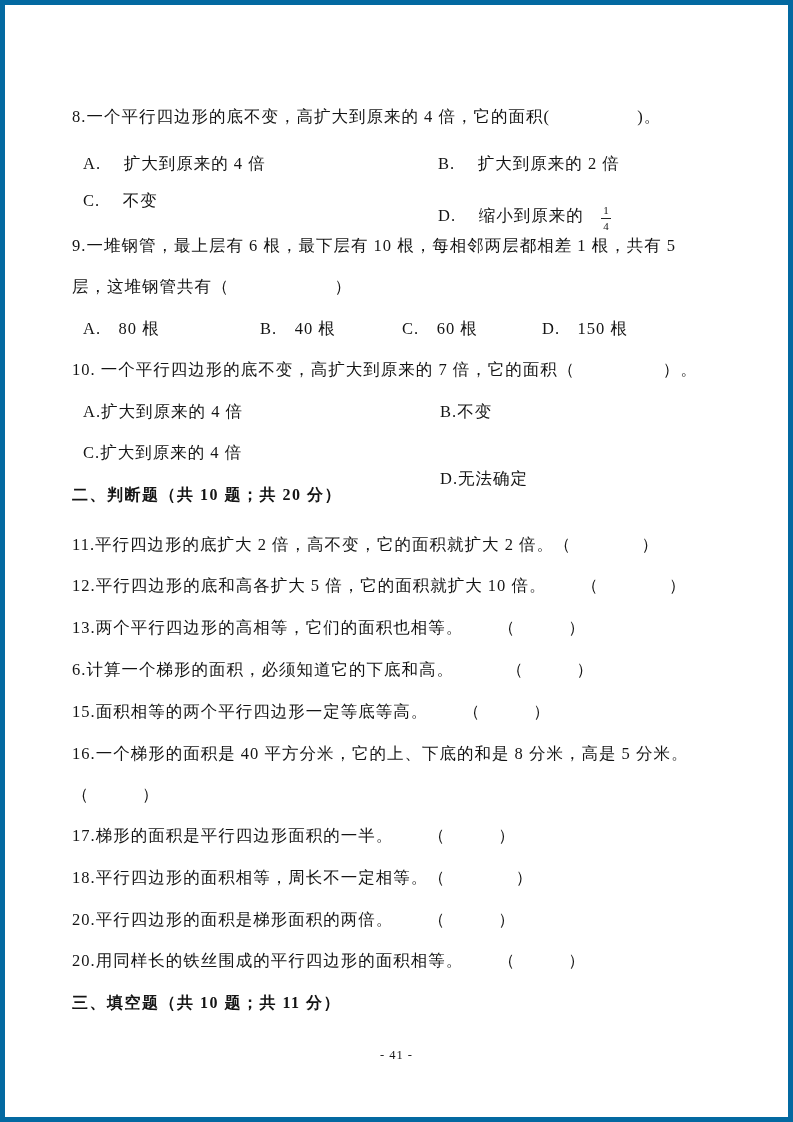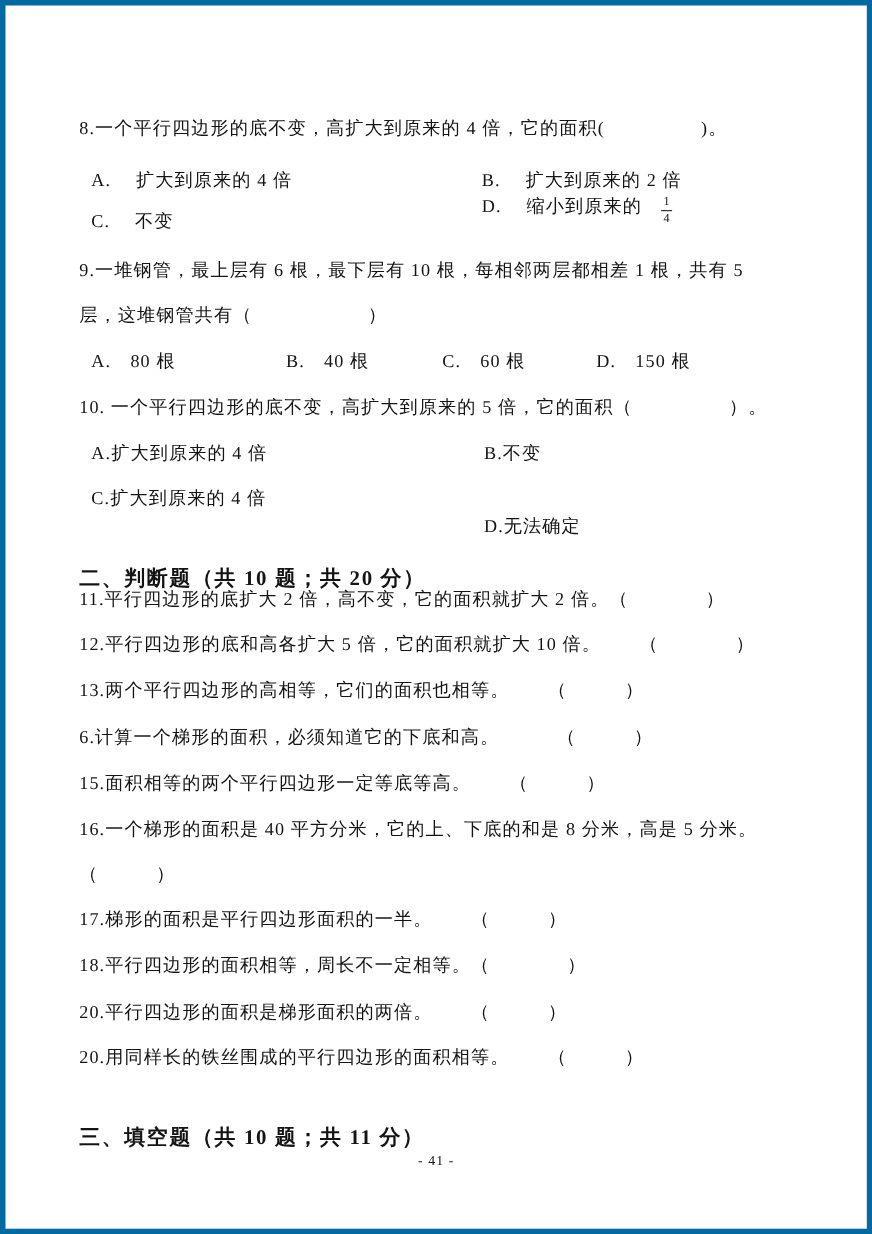--- a/index.html
+++ b/index.html
@@ -22,23 +22,22 @@
   .line {
     position: absolute;
     margin: 0;
     white-space: pre;
     line-height: 22px;
     letter-spacing: 1px;
     color: #141414;
   }
   .heading {
     font-weight: bold;
-    font-size: 19px;
+    font-size: 16px;
     letter-spacing: 1.5px;
-    margin-top: 32px;
   }
   .frac {
     display: inline-block;
     vertical-align: -9px;
     text-align: center;
     font-size: 11px;
     line-height: 1.15;
     letter-spacing: 0;
   }
   .frac .num {
@@ -63,30 +62,30 @@
 </head>
 <body>
 
 <div class="page">
 
   <section>
     <p class="line" style="top:101px;left:67px">8.一个平行四边形的底不变，高扩大到原来的 4 倍，它的面积(　　　　　)。</p>
     <p class="line" style="top:148px;left:78px">A.　 扩大到原来的 4 倍</p>
     <p class="line" style="top:148px;left:433px">B.　 扩大到原来的 2 倍</p>
     <p class="line" style="top:185px;left:78px">C.　 不变</p>
-    <p class="line" style="top:172px;left:433px"><span>D.　 缩小到原来的　</span><span class="frac"><span class="num">1</span><span class="den">4</span></span></p>
+    <p class="line" style="top:199px;left:433px"><span>D.　 缩小到原来的　</span><span class="frac"><span class="num">1</span><span class="den">4</span></span></p>
 
     <p class="line" style="top:230px;left:67px">9.一堆钢管，最上层有 6 根，最下层有 10 根，每相邻两层都相差 1 根，共有 5</p>
     <p class="line" style="top:271px;left:67px">层，这堆钢管共有（　　　　　　）</p>
     <p class="line" style="top:313px;left:78px">A.　80 根</p>
     <p class="line" style="top:313px;left:255px">B.　40 根</p>
     <p class="line" style="top:313px;left:397px">C.　60 根</p>
     <p class="line" style="top:313px;left:537px">D.　150 根</p>
 
-    <p class="line" style="top:354px;left:67px">10. 一个平行四边形的底不变，高扩大到原来的 5 倍，它的面积（　　　　　）。</p>
+    <p class="line" style="top:354px;left:67px">10. 一个平行四边形的底不变，高扩大到原来的 7 倍，它的面积（　　　　　）。</p>
     <p class="line" style="top:396px;left:78px">A.扩大到原来的 4 倍</p>
     <p class="line" style="top:396px;left:435px">B.不变</p>
     <p class="line" style="top:437px;left:78px">C.扩大到原来的 4 倍</p>
     <p class="line" style="top:463px;left:435px">D.无法确定</p>
   </section>
 
   <section>
     <h2 class="line heading" style="top:479px;left:67px">二、判断题（共 10 题；共 20 分）</h2>
     <p class="line" style="top:529px;left:67px">11.平行四边形的底扩大 2 倍，高不变，它的面积就扩大 2 倍。（　　　　）</p>
     <p class="line" style="top:570px;left:67px">12.平行四边形的底和高各扩大 5 倍，它的面积就扩大 10 倍。　　（　　　　）</p>

